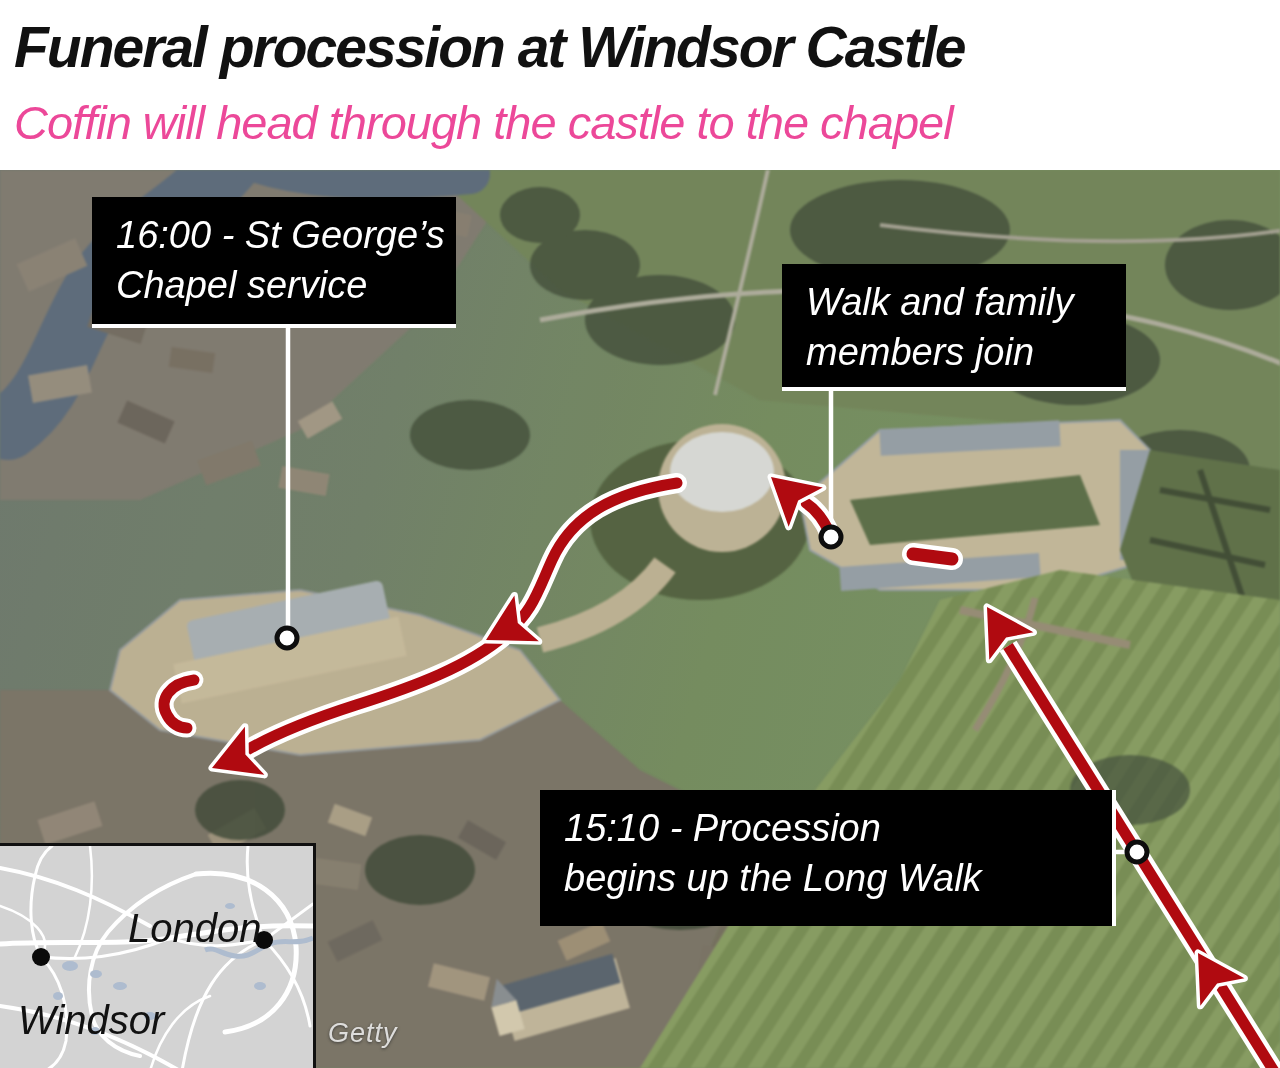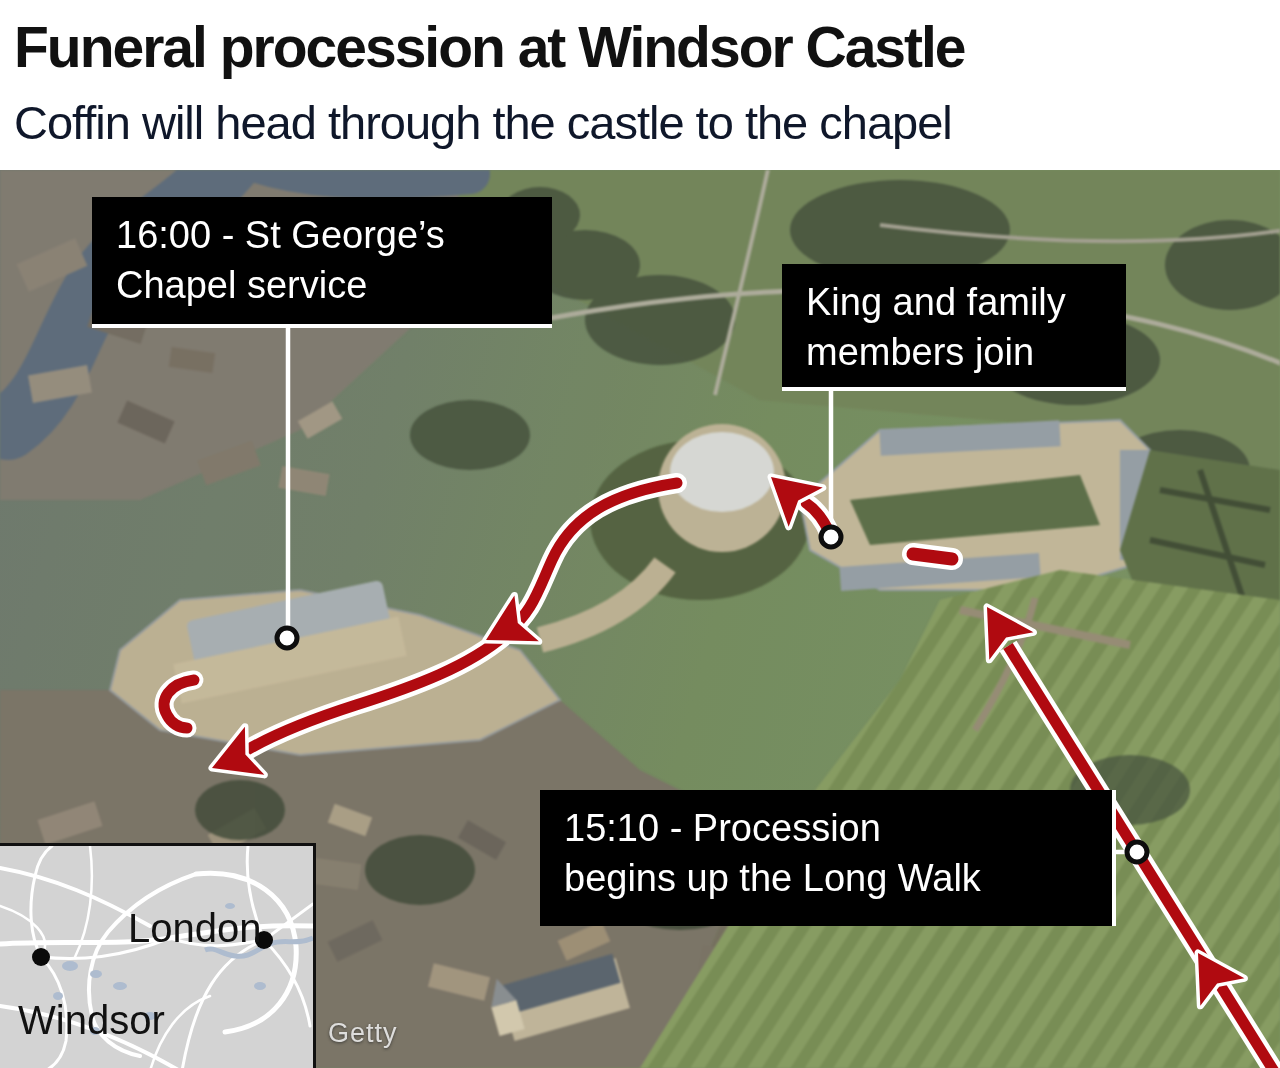--- a/index.html
+++ b/index.html
@@ -1,33 +1,33 @@
 <!DOCTYPE html>
 <html><head>
 <meta charset="utf-8">
 <style>
   html,body{margin:0;padding:0;background:#fff;}
   .stage{position:relative;width:1280px;height:1068px;background:#fff;overflow:hidden;
-         font-family:"Liberation Sans",sans-serif;}
+         font-family:"Liberation Sans",sans-serif;font-style:italic;}
   
   .header{position:absolute;left:0;top:0;width:1280px;height:170px;background:#fff;}
   .title{position:absolute;left:14px;top:16px;font-size:57px;line-height:62px;font-weight:700;
          letter-spacing:-2px;color:#111;}
   .subtitle{position:absolute;left:14px;top:96px;font-size:47px;line-height:54px;font-weight:400;
-         letter-spacing:-1px;color:#0f172a;}
+         letter-spacing:-1px;color:#ec4899;}
   
   .photo{position:absolute;left:0;top:170px;width:1280px;height:898px;overflow:hidden;
          background:linear-gradient(105deg,#6f7a70 0%,#72836a 30%,#76905f 55%,#7f9a66 100%);}
   .scene{position:absolute;left:0;top:0;filter:blur(1.2px);}
   .route{position:absolute;left:0;top:0;}
   .tint{position:absolute;left:0;top:0;width:100%;height:100%;background:rgba(104,112,102,0.10);}
   
   .label-box{position:absolute;background:#000;color:#fff;font-size:38px;line-height:50px;
          white-space:pre-line;padding:13px 0 0 24px;box-sizing:border-box;}
-  .label-chapel{left:92px;top:27px;width:460px;height:131px;border-bottom:4px solid #fff;}
+  .label-chapel{left:92px;top:27px;width:364px;height:131px;border-bottom:4px solid #fff;}
   .label-king{left:782px;top:94px;width:344px;height:127px;border-bottom:4px solid #fff;}
   .label-walk{left:540px;top:620px;width:576px;height:136px;border-right:4px solid #fff;}
   
   .inset{position:absolute;left:0;top:673px;width:313px;height:225px;background:#d3d3d3;
          border-top:3px solid #101010;border-right:3px solid #101010;box-sizing:content-box;overflow:hidden;}
   .inset-label{position:absolute;color:#111;font-size:40px;line-height:46px;margin-top:35px;}
   .inset-london{left:128px;top:24px;}
   .inset-windsor{left:18px;top:116px;}
   
   .credit{position:absolute;left:328px;top:848px;font-size:27px;color:rgba(255,255,255,0.8);
@@ -198,21 +198,21 @@
 
       <g fill="#fff" stroke="#0d0d0d" stroke-width="5">
         <circle cx="287" cy="468" r="10"></circle>
         <circle cx="831" cy="367" r="10"></circle>
         <circle cx="1137" cy="682" r="10"></circle>
       </g>
     </svg>
 
     <div class="label-box label-chapel">16:00 - St George’s
 Chapel service</div>
-    <div class="label-box label-king">King and family
+    <div class="label-box label-king">Walk and family
 members join</div>
     <div class="label-box label-walk">15:10 - Procession
 begins up the Long Walk</div>
 
     <div class="inset">
       <svg width="313" height="225" viewBox="0 0 313 225">
         <rect width="313" height="225" fill="#d3d3d3"></rect>
         <g stroke="#fff" fill="none" stroke-linecap="round">
           <path d="M 0 98 C 60 94, 120 100, 170 92 C 215 85, 250 78, 313 80" stroke-width="5"></path>
           <path d="M 196 28 C 252 22, 292 52, 296 100 C 299 146, 272 180, 225 186" stroke-width="5"></path>

